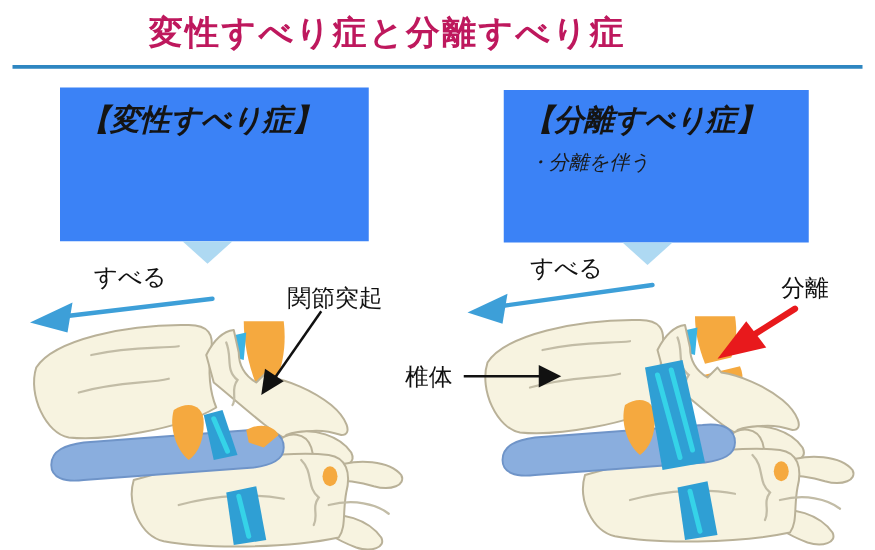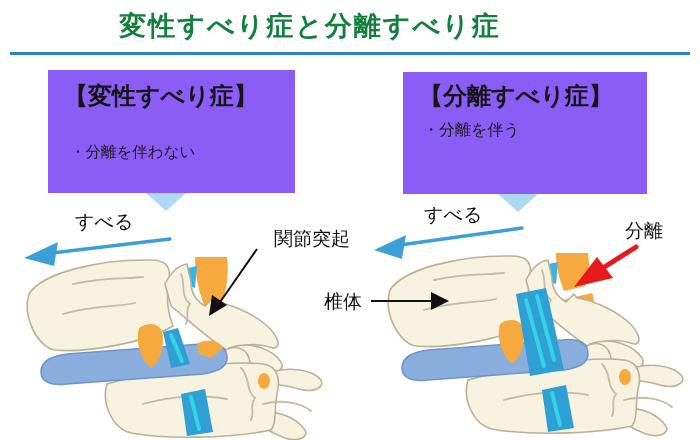--- a/index.html
+++ b/index.html
@@ -4,49 +4,49 @@
 <style>
   html,body{margin:0;padding:0;}
   body{
     width:700px;height:440px;position:relative;overflow:hidden;background:#ffffff;
     font-family:"DejaVu Sans","Liberation Sans",sans-serif;color:#1a1a1a;
   }
   
   .page-title{
     position:absolute;top:8px;left:0;width:620px;text-align:center;
     font-family:"DejaVu Serif","Liberation Serif",serif;
-    font-size:27px;font-weight:bold;letter-spacing:2px;color:#15803d;
+    font-size:27px;font-weight:bold;letter-spacing:2px;color:#be185d;
   }
   .title-rule{
     position:absolute;left:10px;top:52px;width:680px;height:3px;background:#2e86c1;
   }
   
   .bubble{
-    position:absolute;background:#8b5cf6;
+    position:absolute;background:#3b82f6;font-style:italic;
   }
   .bubble.left{left:48px;top:70px;width:247px;height:123px;}
   .bubble.right{left:403px;top:72px;width:244px;height:122px;}
   .bubble .heading{
     margin:10px 0 0 16px;font-size:24px;font-weight:600;color:#141414;white-space:nowrap;
   }
   .bubble.left .bullet{margin:30px 0 0 22px;font-size:15.5px;}
   .bubble.right .heading{margin-top:8px;}
   .bubble.right .bullet{margin:7px 16px 0 20px;font-size:16px;line-height:22px;white-space:nowrap;}
   .tail{
     position:absolute;width:0;height:0;
     border-left:20px solid transparent;border-right:20px solid transparent;
     border-top:18px solid #aed9f2;
   }
   .tail.left{left:146px;top:193px;}
   .tail.right{left:498px;top:194px;}
   
   .diagram-label{position:absolute;font-size:19px;color:#111;white-space:nowrap;}
   .label-slip-left{left:75px;top:209px;}
   .label-slip-right{left:424px;top:202px;}
-  .label-facet{left:230px;top:226px;margin-left:44px;}
+  .label-facet{left:230px;top:226px;}
   .label-body{left:324px;top:289px;}
   .label-separation{left:625px;top:218px;}
   
   .diagram-svg{position:absolute;left:0;top:0;}
   .bone{fill:#f7f3e0;stroke:#b9b198;stroke-width:1.6;stroke-linejoin:round;}
   .crack{fill:none;stroke:#c2bca6;stroke-width:1.8;stroke-linecap:round;}
   .orange{fill:#f5a93f;stroke:none;}
   .disc{fill:#8aaede;stroke:#6f94c8;stroke-width:1.5;}
   .band{fill:#2f9fd4;stroke:none;}
   .streak{stroke:#35d3e8;stroke-width:4;stroke-linecap:round;fill:none;}
@@ -59,21 +59,20 @@
   .head-red{fill:#e8191c;}
 </style>
 </head>
 <body>
 
 <div class="page-title">変性すべり症と分離すべり症</div>
 <div class="title-rule"></div>
 
 <div class="bubble left">
   <div class="heading">【変性すべり症】</div>
-  <div class="bullet">・分離を伴わない</div>
 </div>
 <div class="tail left"></div>
 
 <div class="bubble right">
   <div class="heading">【分離すべり症】</div>
   <div class="bullet">・分離を伴う</div>
 </div>
 <div class="tail right"></div>
 
 <div class="diagram-label label-slip-left">すべる</div>

